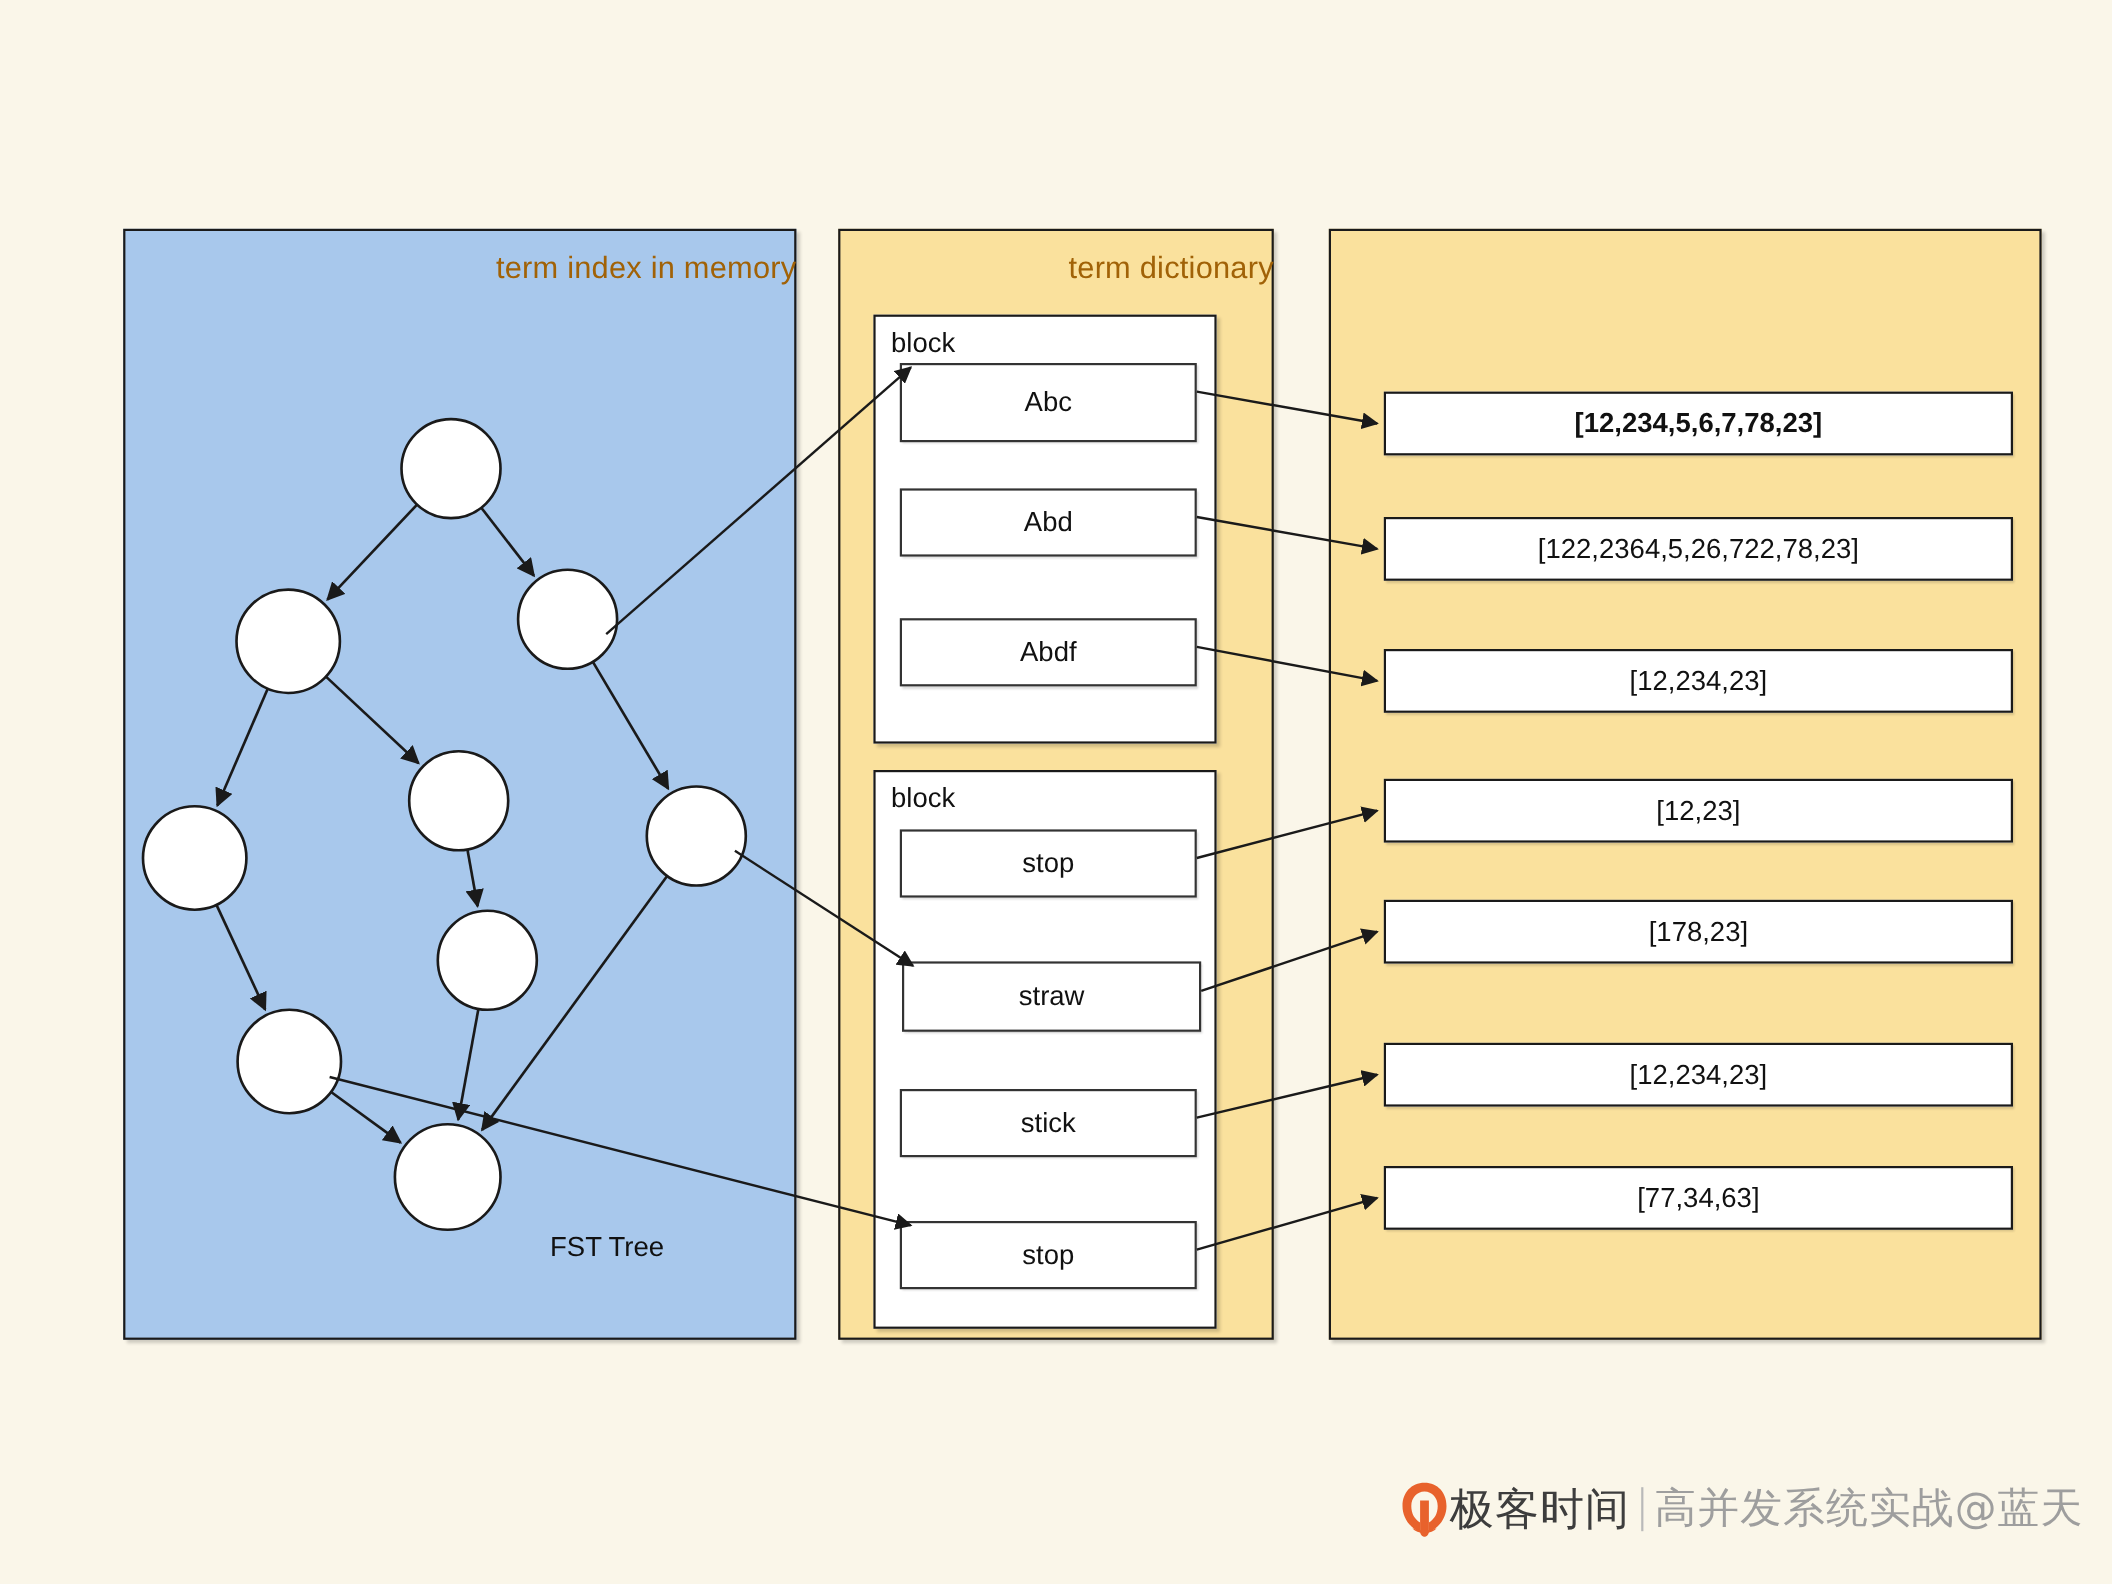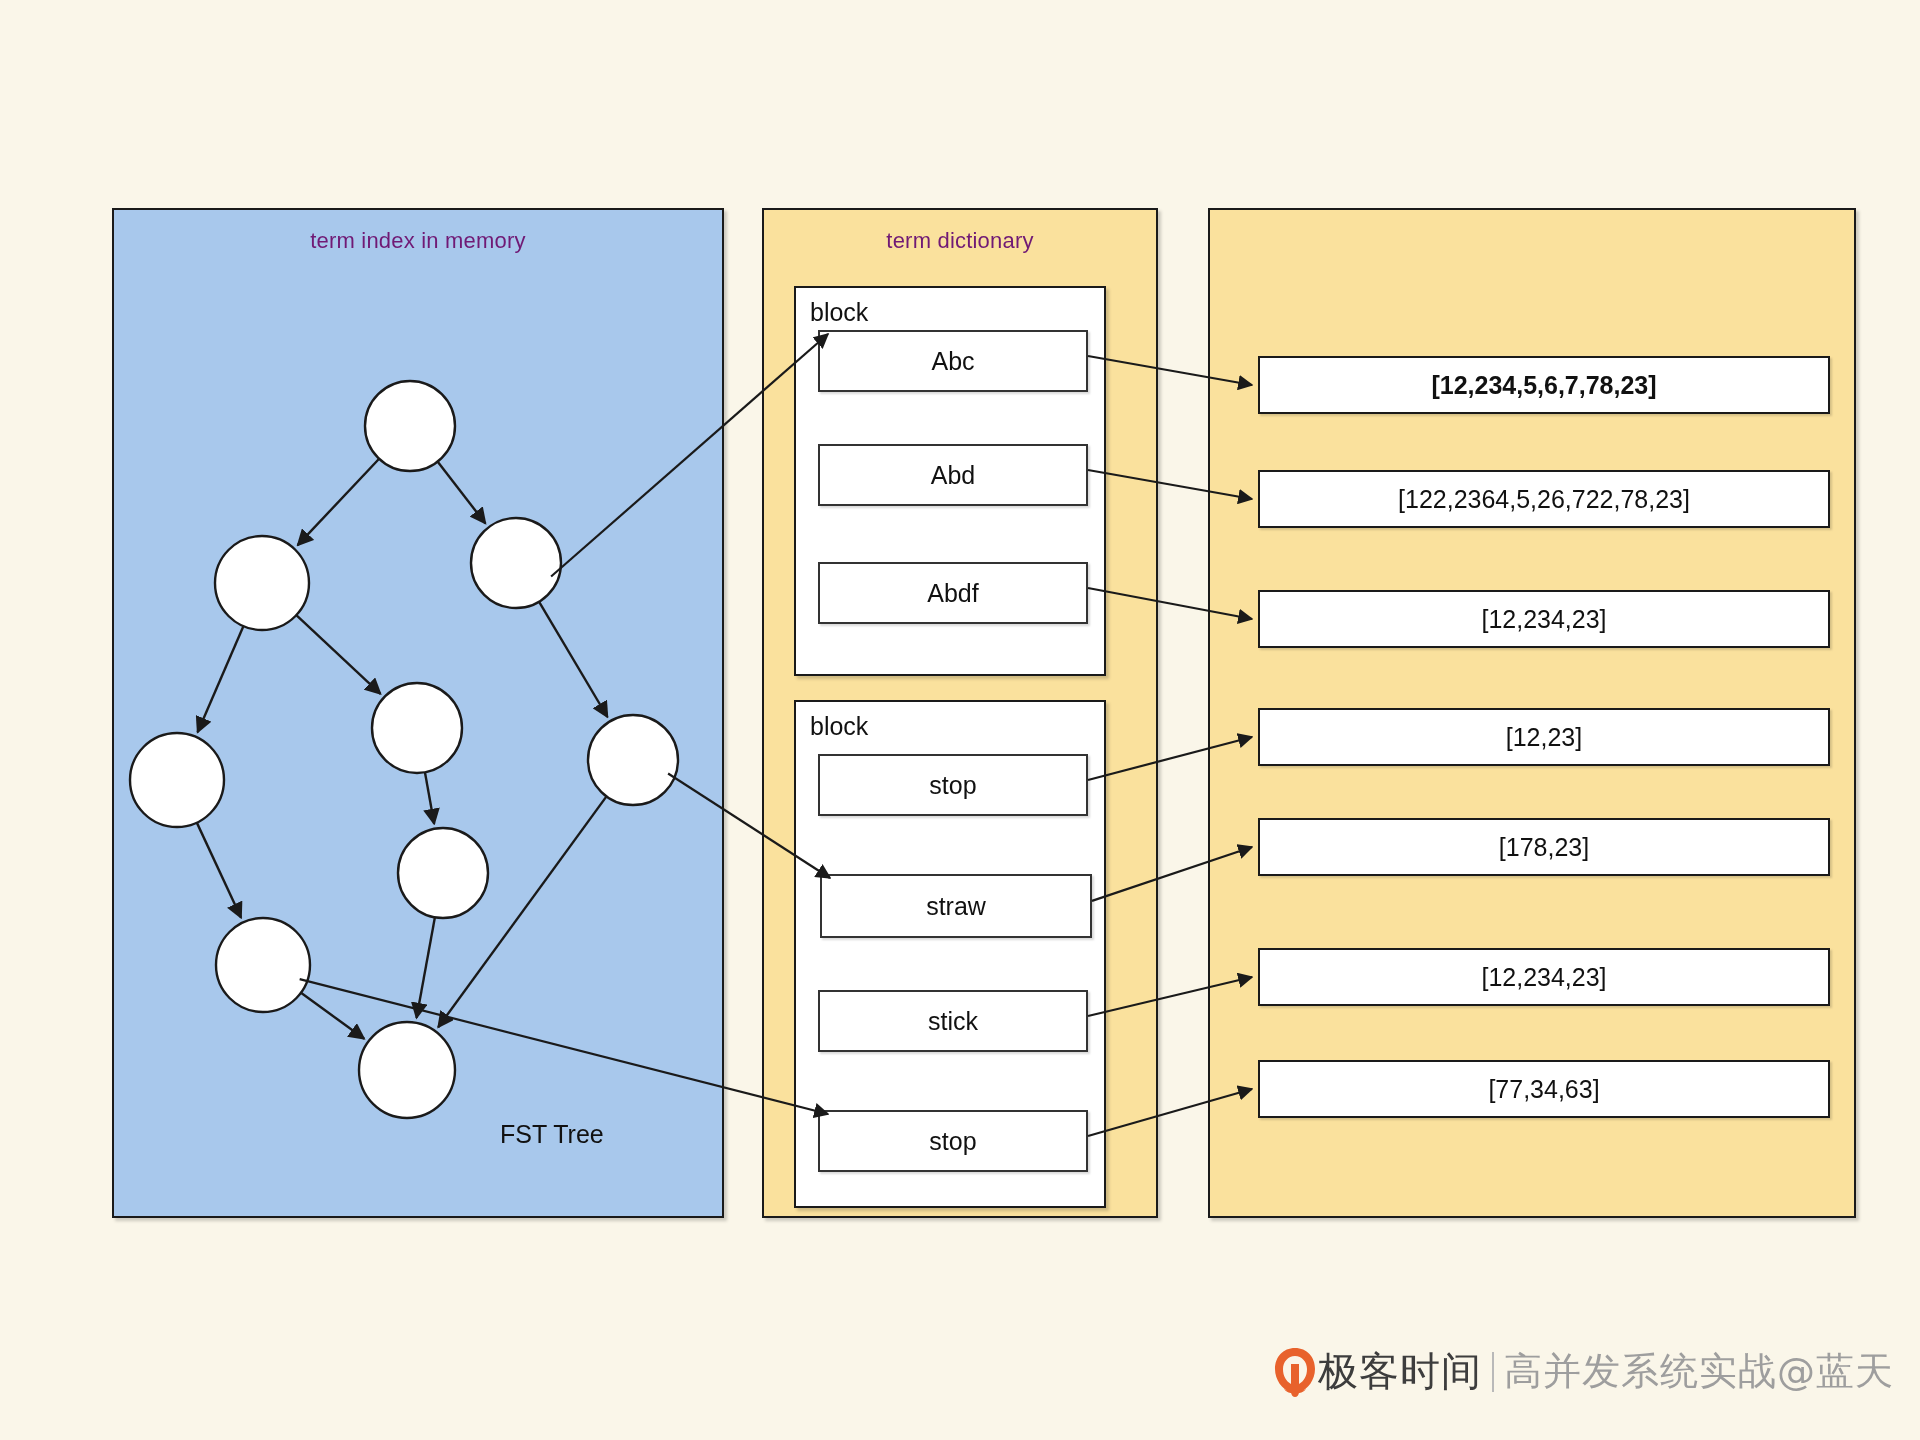--- a/index.html
+++ b/index.html
@@ -26,23 +26,23 @@
   .panel {
     position: absolute;
     border: 2px solid #1a1a1a;
     box-sizing: border-box;
     box-shadow: 3px 3px 3px rgba(0,0,0,0.18);
   }
   .panel-title {
     position: absolute;
     left: 0;
     width: 100%;
-    text-align: center;
-    font-size: 22px;
-    color: #701a75;
+    text-align: right;
+    font-size: 28px;
+    color: #a16207;
     letter-spacing: 0.2px;
     white-space: nowrap;
   }
 
   #panel-term-index {
     left: 112px;
     top: 208px;
     width: 612px;
     height: 1010px;
     background: #a8c8ec;
@@ -233,21 +233,21 @@
   <div class="panel-title" id="title-term-dictionary" style="left:762px; top:228px; width:396px;">term dictionary</div>
 
   <div class="block" id="block-1">
     <span class="block-label">block</span>
   </div>
   <div class="block" id="block-2">
     <span class="block-label">block</span>
   </div>
 
   <div id="term-boxes">
-      <div class="term-box" id="term-Abc" style="left: 818px; top: 330px; width: 270px; height: 62px;">Abc</div>
+      <div class="term-box" id="term-Abc" style="left: 818px; top: 330px; width: 270px; height: 72px;">Abc</div>
       <div class="term-box" id="term-Abd" style="left: 818px; top: 444px; width: 270px; height: 62px;">Abd</div>
       <div class="term-box" id="term-Abdf" style="left: 818px; top: 562px; width: 270px; height: 62px;">Abdf</div>
       <div class="term-box" id="term-staff" style="left: 818px; top: 754px; width: 270px; height: 62px;">stop</div>
       <div class="term-box" id="term-straw" style="left: 820px; top: 874px; width: 272px; height: 64px;">straw</div>
       <div class="term-box" id="term-stick" style="left: 818px; top: 990px; width: 270px; height: 62px;">stick</div>
       <div class="term-box" id="term-stop" style="left: 818px; top: 1110px; width: 270px; height: 62px;">stop</div>
     </div>
 
   <div class="panel" id="panel-posting-list"></div>
 

